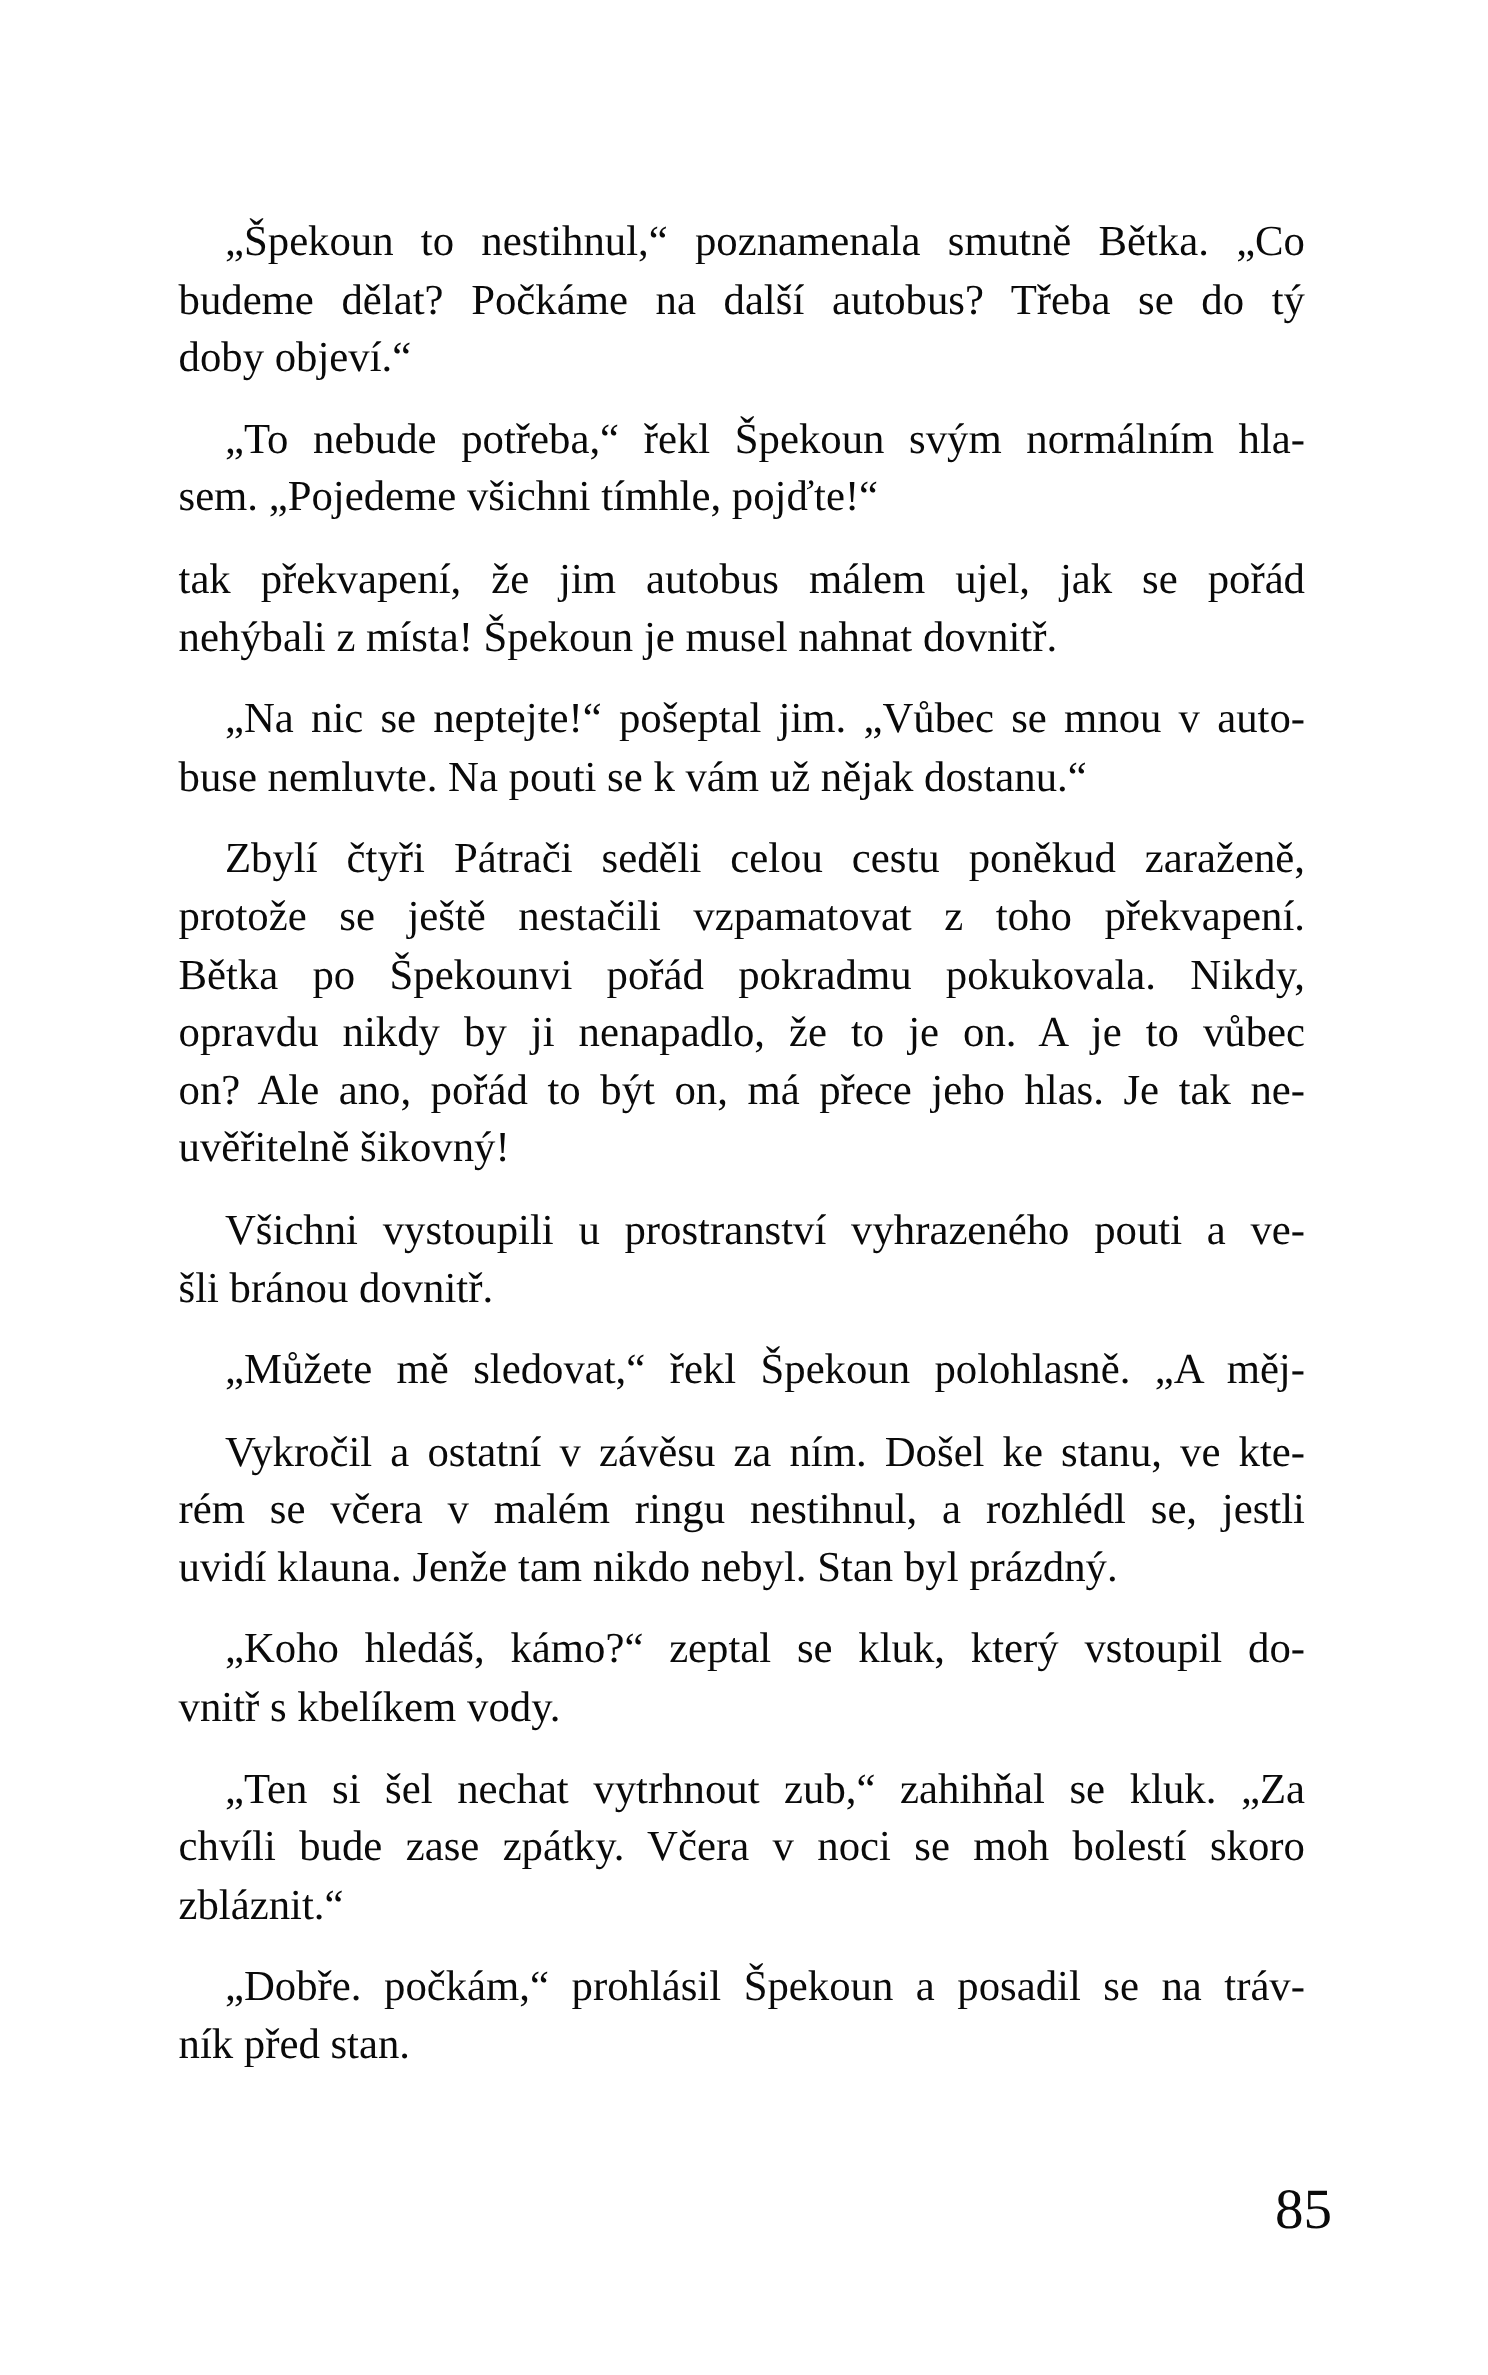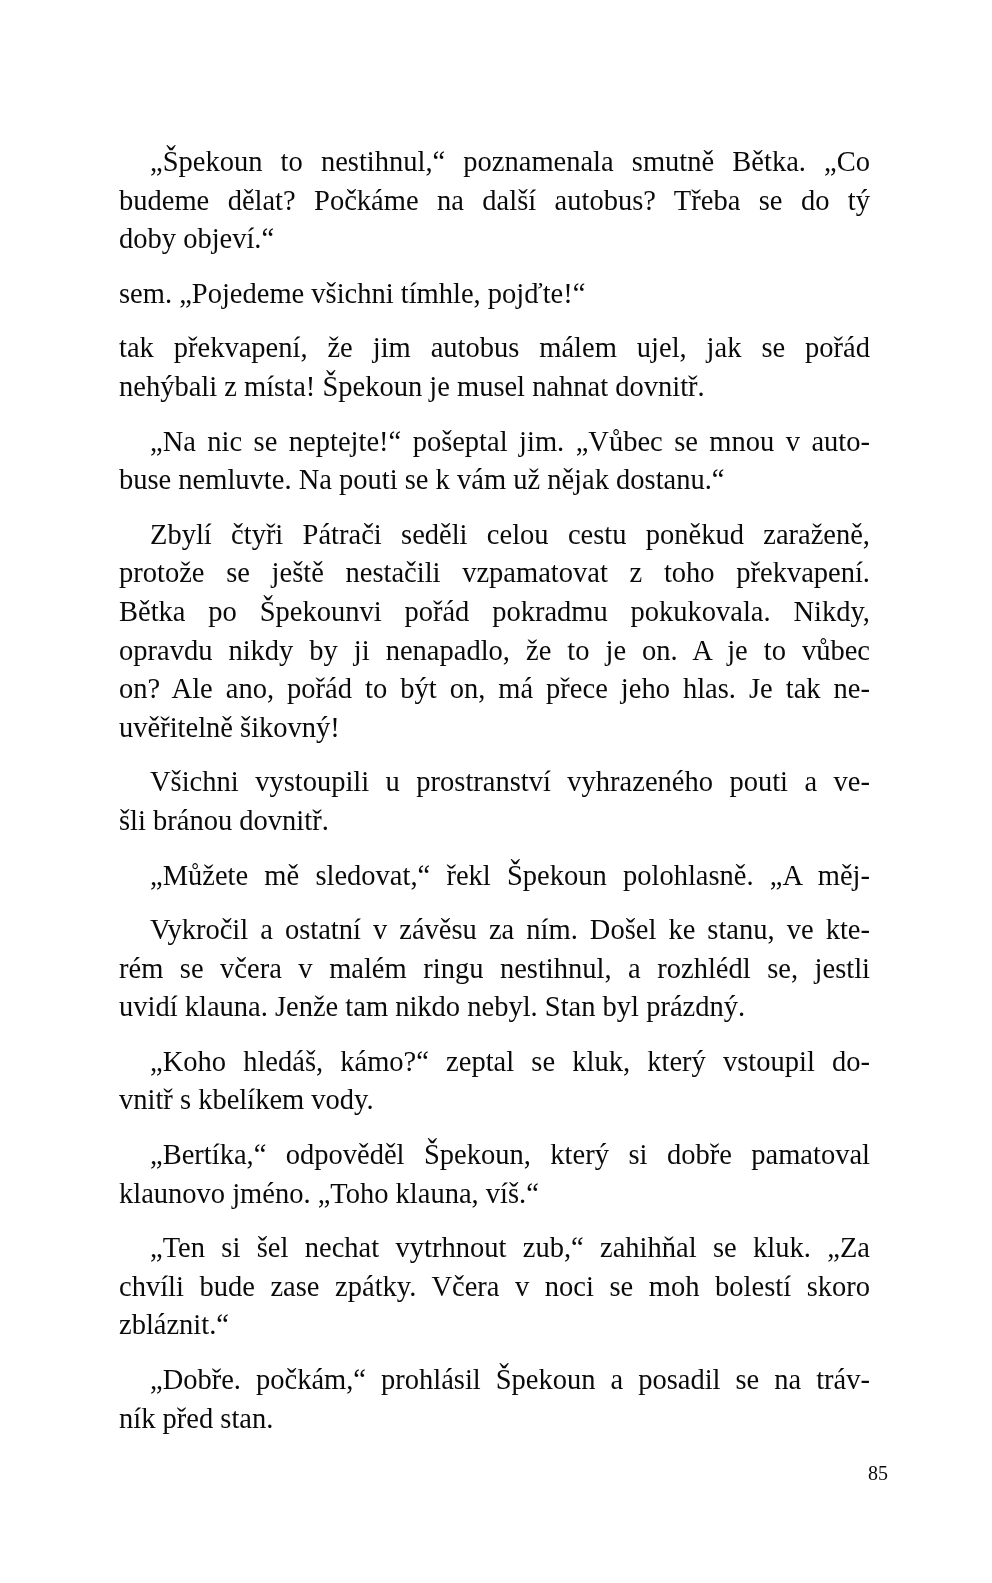--- a/index.html
+++ b/index.html
@@ -32,39 +32,40 @@
   .ln.first {
     text-indent: 31px;
   }
   .ln.last {
     text-align-last: left;
   }
   .page-number {
     position: absolute;
     top: 1456px;
     right: 104px;
-    font-size: 20px;
+    font-size: 38px;
     line-height: 34px;
     text-align: right;
   }
 </style>
 </head>
 <body>
 
 <div class="page">
 
   <div class="text-block">
 
     <div class="para">
       <div class="ln first">„Špekoun to nestihnul,“ poznamenala smutně Bětka. „Co</div>
       <div class="ln">budeme dělat? Počkáme na další autobus? Třeba se do tý</div>
       <div class="ln last">doby objeví.“</div>
     </div>
 
     <div class="para">
+      <div class="ln first">„To nebude potřeba,“ řekl Špekoun svým normálním hla-</div>
       <div class="ln last">sem. „Pojedeme všichni tímhle, pojďte!“</div>
     </div>
 
     <div class="para">
       <div class="ln">tak překvapení, že jim autobus málem ujel, jak se pořád</div>
       <div class="ln last">nehýbali z místa! Špekoun je musel nahnat dovnitř.</div>
     </div>
 
     <div class="para">
       <div class="ln first">„Na nic se neptejte!“ pošeptal jim. „Vůbec se mnou v auto-</div>
@@ -93,24 +94,20 @@
       <div class="ln first">Vykročil a ostatní v závěsu za ním. Došel ke stanu, ve kte-</div>
       <div class="ln">rém se včera v malém ringu nestihnul, a rozhlédl se, jestli</div>
       <div class="ln last">uvidí klauna. Jenže tam nikdo nebyl. Stan byl prázdný.</div>
     </div>
 
     <div class="para">
       <div class="ln first">„Koho hledáš, kámo?“ zeptal se kluk, který vstoupil do-</div>
       <div class="ln last">vnitř s kbelíkem vody.</div>
     </div>
 
-    <div class="para">
-      <div class="ln first">„Bertíka,“ odpověděl Špekoun, který si dobře pamatoval</div>
-      <div class="ln last">klaunovo jméno. „Toho klauna, víš.“</div>
-    </div>
 
     <div class="para">
       <div class="ln first">„Ten si šel nechat vytrhnout zub,“ zahihňal se kluk. „Za</div>
       <div class="ln">chvíli bude zase zpátky. Včera v noci se moh bolestí skoro</div>
       <div class="ln last">zbláznit.“</div>
     </div>
 
     <div class="para">
       <div class="ln first">„Dobře. počkám,“ prohlásil Špekoun a posadil se na tráv-</div>
       <div class="ln last">ník před stan.</div>

